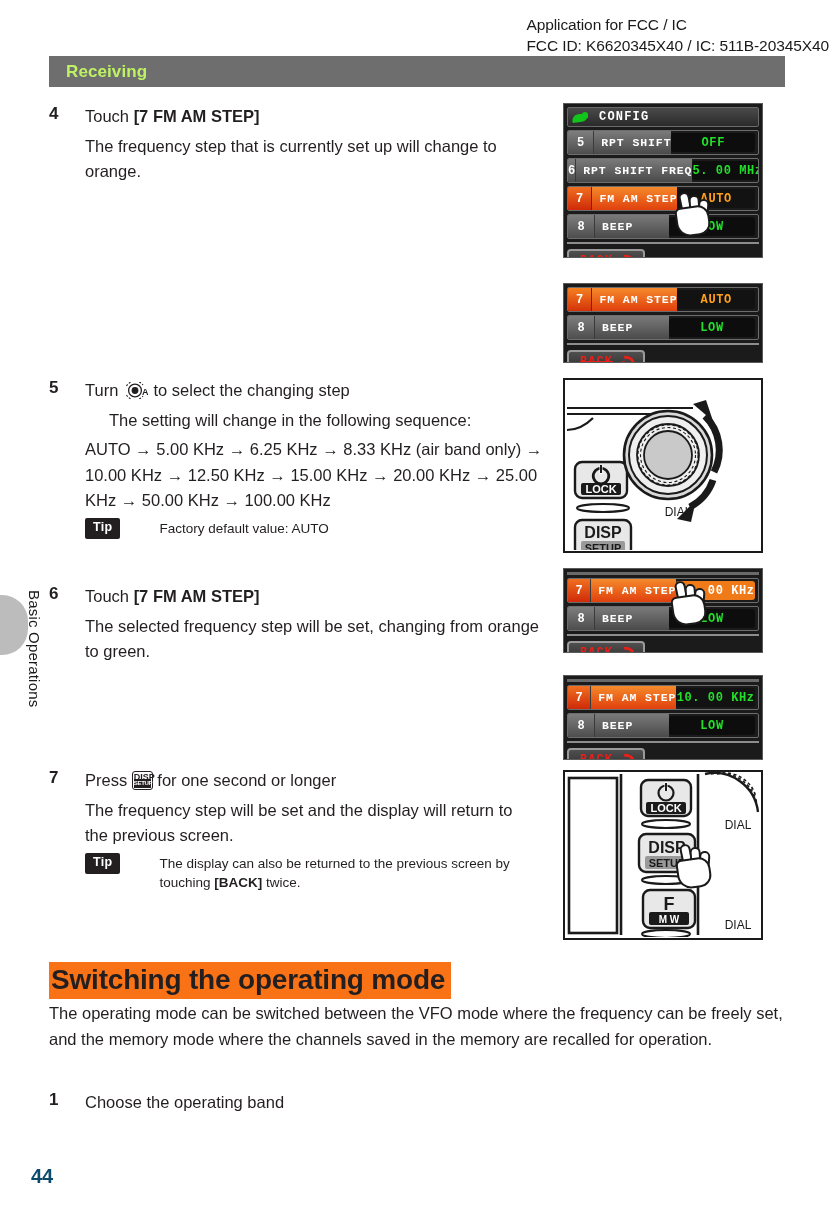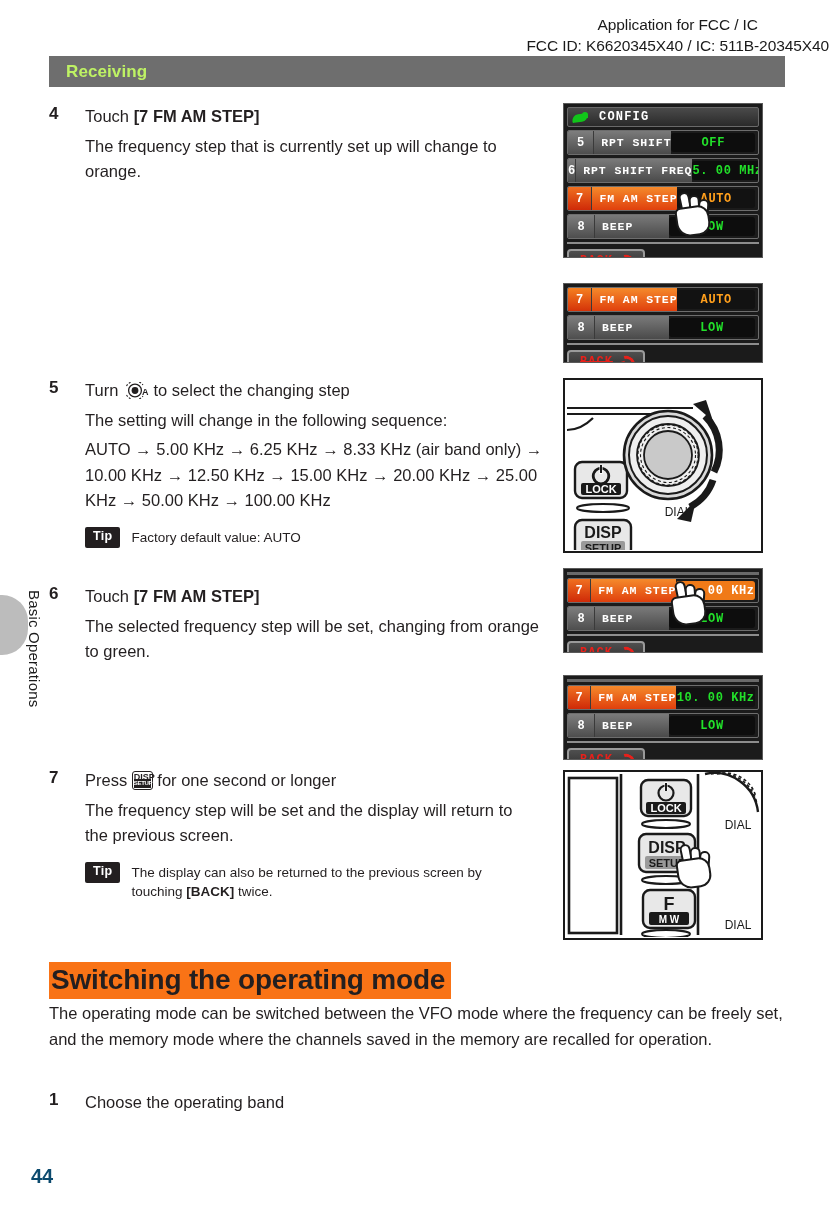--- a/index.html
+++ b/index.html
@@ -8,21 +8,21 @@
     background: #ffffff;
     font-family: "Liberation Sans", sans-serif;
     color: #231f20;
     overflow: hidden;
   }
   .page { position: relative; width: 829px; height: 1206px; }
 
   
   .fcc-header {
     position: absolute; right: 0px; top: 14px;
-    text-align: center; line-height: 1.38;
+    text-align: left; line-height: 1.38;
     font-size: 15.5px; color: #1a1a1a;
     letter-spacing: -0.1px;
   }
   .fcc-header div { white-space: nowrap; }
 
   
   .side-tab {
     position: absolute; left: -24px; top: 595px;
     width: 52px; height: 60px;
     background: #bcbcbc; border-radius: 30px;
@@ -53,21 +53,21 @@
   .step-num {
     position: absolute; left: 0; top: 0;
     font-size: 17px; font-weight: bold; width: 28px;
   }
   .step-body { margin-left: 36px; }
   .step-head { font-size: 16.5px; line-height: 1.5; }
   .step-head b { font-weight: bold; }
   .step-text { font-size: 16.5px; line-height: 1.55; }
   .tip-row {
     display: flex; align-items: flex-start;
-    margin-top: 13px; font-size: 13.5px; line-height: 1.42;
+    margin-top: 4px; font-size: 13.5px; line-height: 1.42; gap: 28px;
   }
   .tip-badge {
     display: inline-block; background: #231f20; color: #fff;
     font-size: 12.5px; font-weight: bold;
     padding: 1px 8px 2px; border-radius: 2px;
     margin-right: 11px; flex: none; letter-spacing: 0.3px;
   }
   .tip-text { padding-top: 1px; }
   .tip-text b { font-weight: bold; }
 
@@ -265,21 +265,21 @@
       <div class="step-num">5</div>
       <div class="step-body">
         <div class="step-head"><span>Turn </span><span class="dial-glyph">
              <svg width="26" height="17" viewBox="0 0 26 17">
                <circle cx="12" cy="8.5" r="6.4" fill="none" stroke="#231f20" stroke-width="1.3"></circle>
                <circle cx="12" cy="8.5" r="3.4" fill="#231f20"></circle>
                <path d="M3.5 4 A10 10 0 0 1 20 3" fill="none" stroke="#231f20" stroke-width="1.1" stroke-dasharray="2 1.6"></path>
                <path d="M3.5 13 A10 10 0 0 0 20 14" fill="none" stroke="#231f20" stroke-width="1.1" stroke-dasharray="2 1.6"></path>
                <text x="19" y="13" font-size="9" font-weight="bold" font-family="Liberation Sans, sans-serif" fill="#231f20">A</text>
              </svg></span><span> to select the changing step</span></div>
-        <div class="step-text" style="margin-top:5px;">The setting will change in the following sequence:</div>
+        <div class="step-text" style="margin-top:5px;margin-left:24px;">The setting will change in the following sequence:</div>
         <div class="step-text" style="margin-top:4px;">AUTO → 5.00 KHz → 6.25 KHz → 8.33 KHz (air band only) → 10.00 KHz → 12.50 KHz → 15.00 KHz → 20.00 KHz → 25.00 KHz → 50.00 KHz → 100.00 KHz</div>
         <div class="tip-row">
           <span class="tip-badge">Tip</span>
           <span class="tip-text">Factory default value: AUTO</span>
         </div>
       </div>
     </div>
   </div>
 
   <div class="col-left" style="top:584px;">

